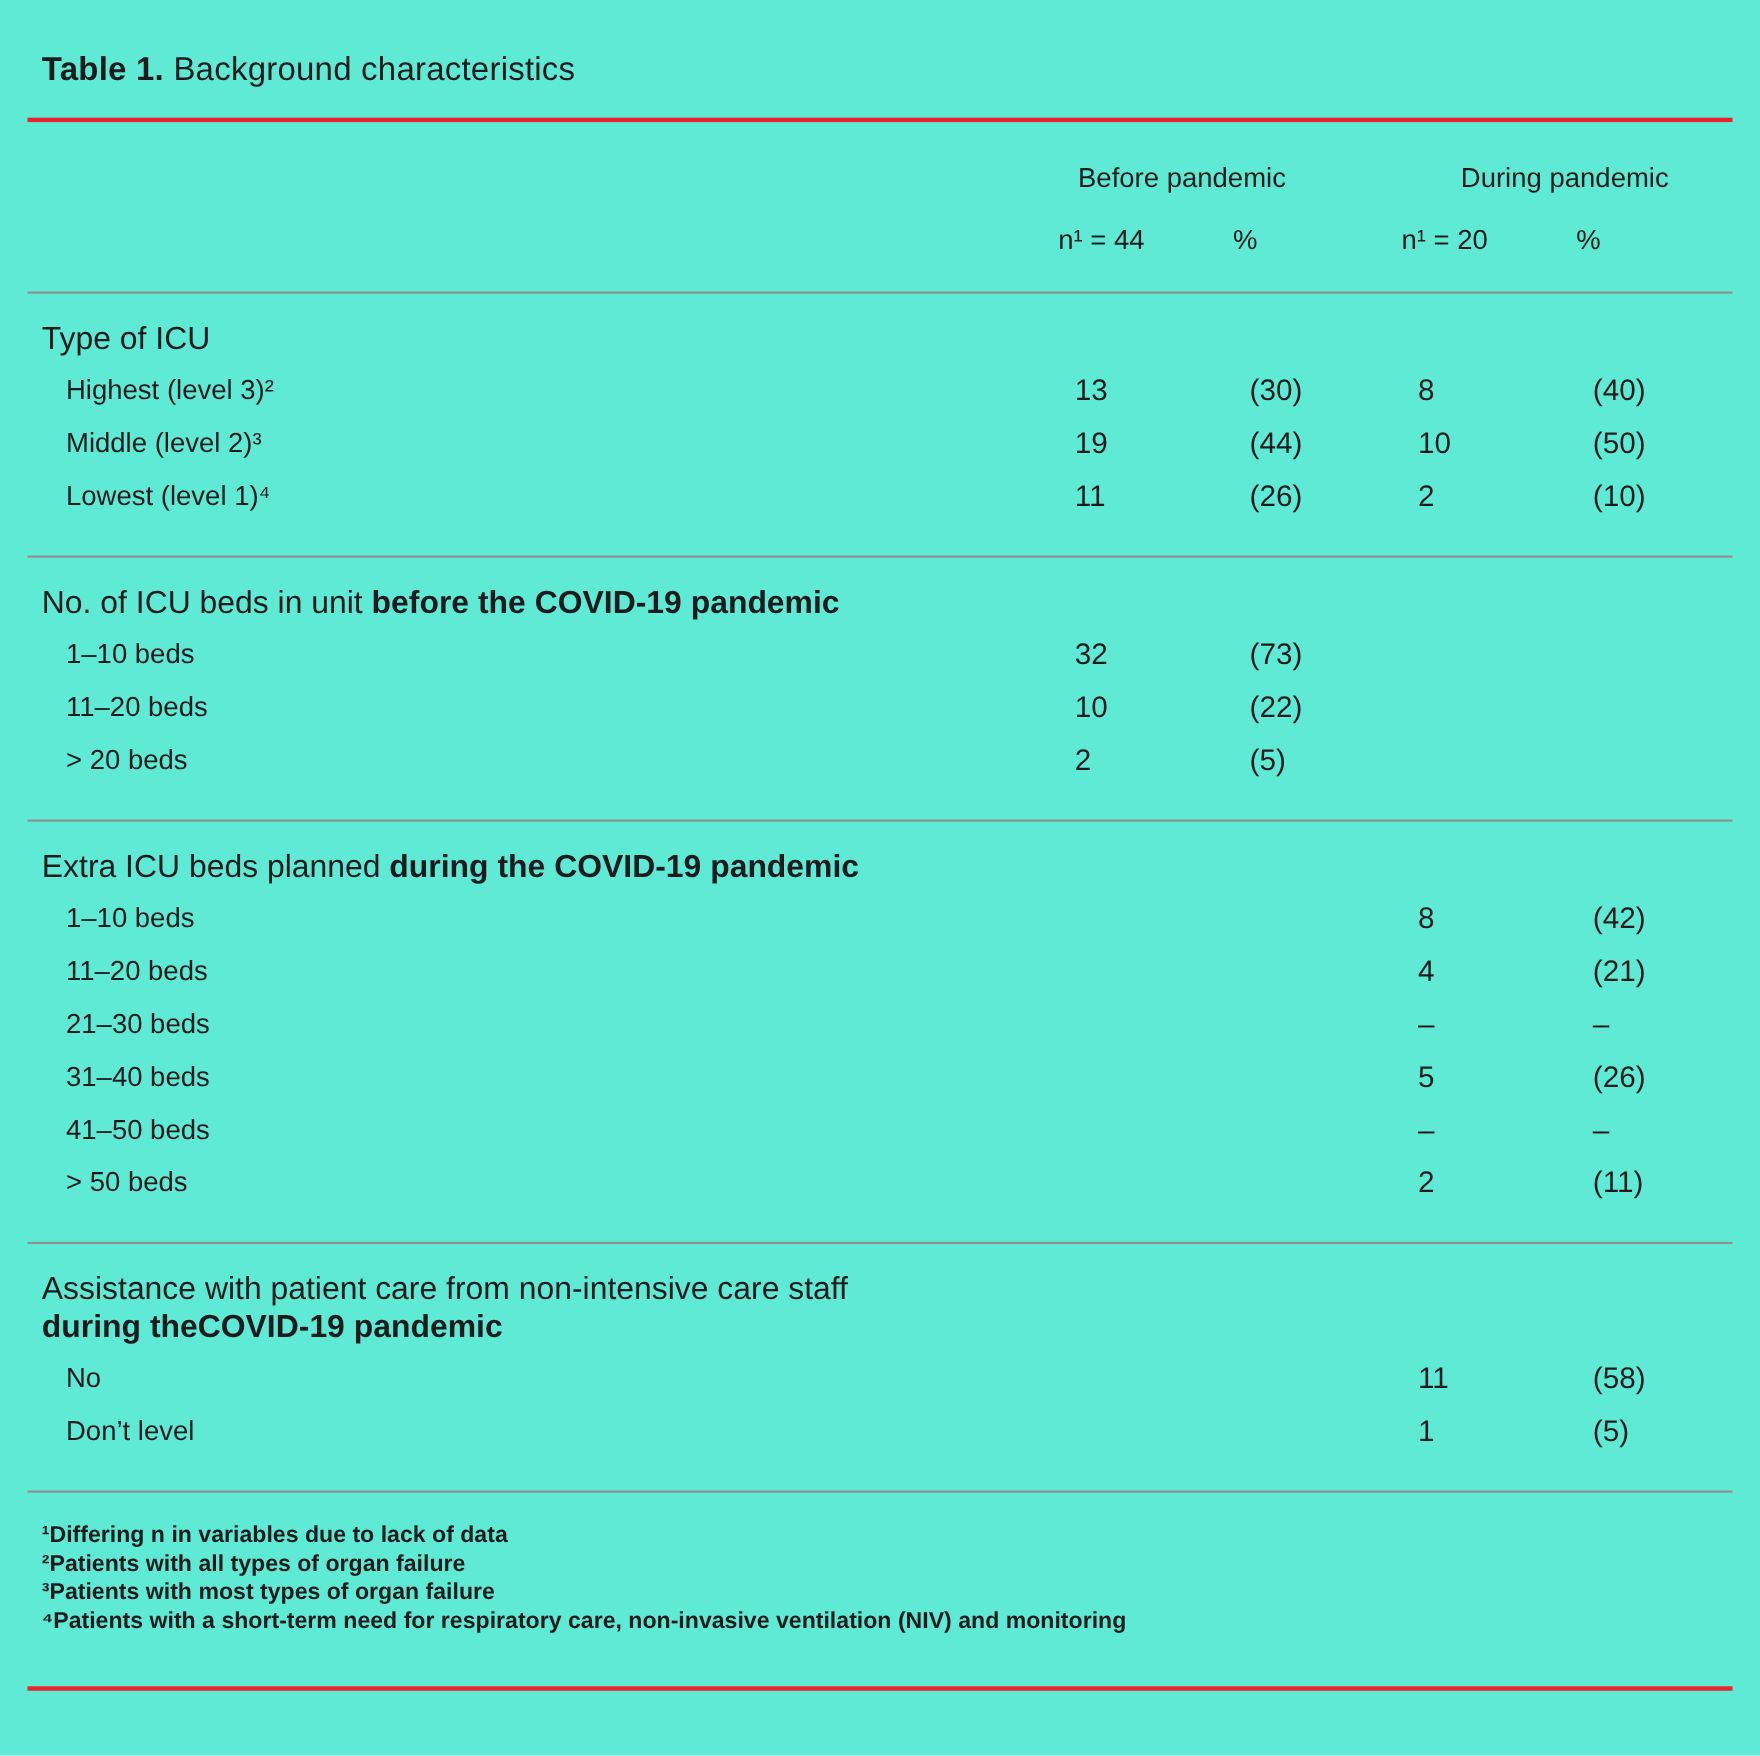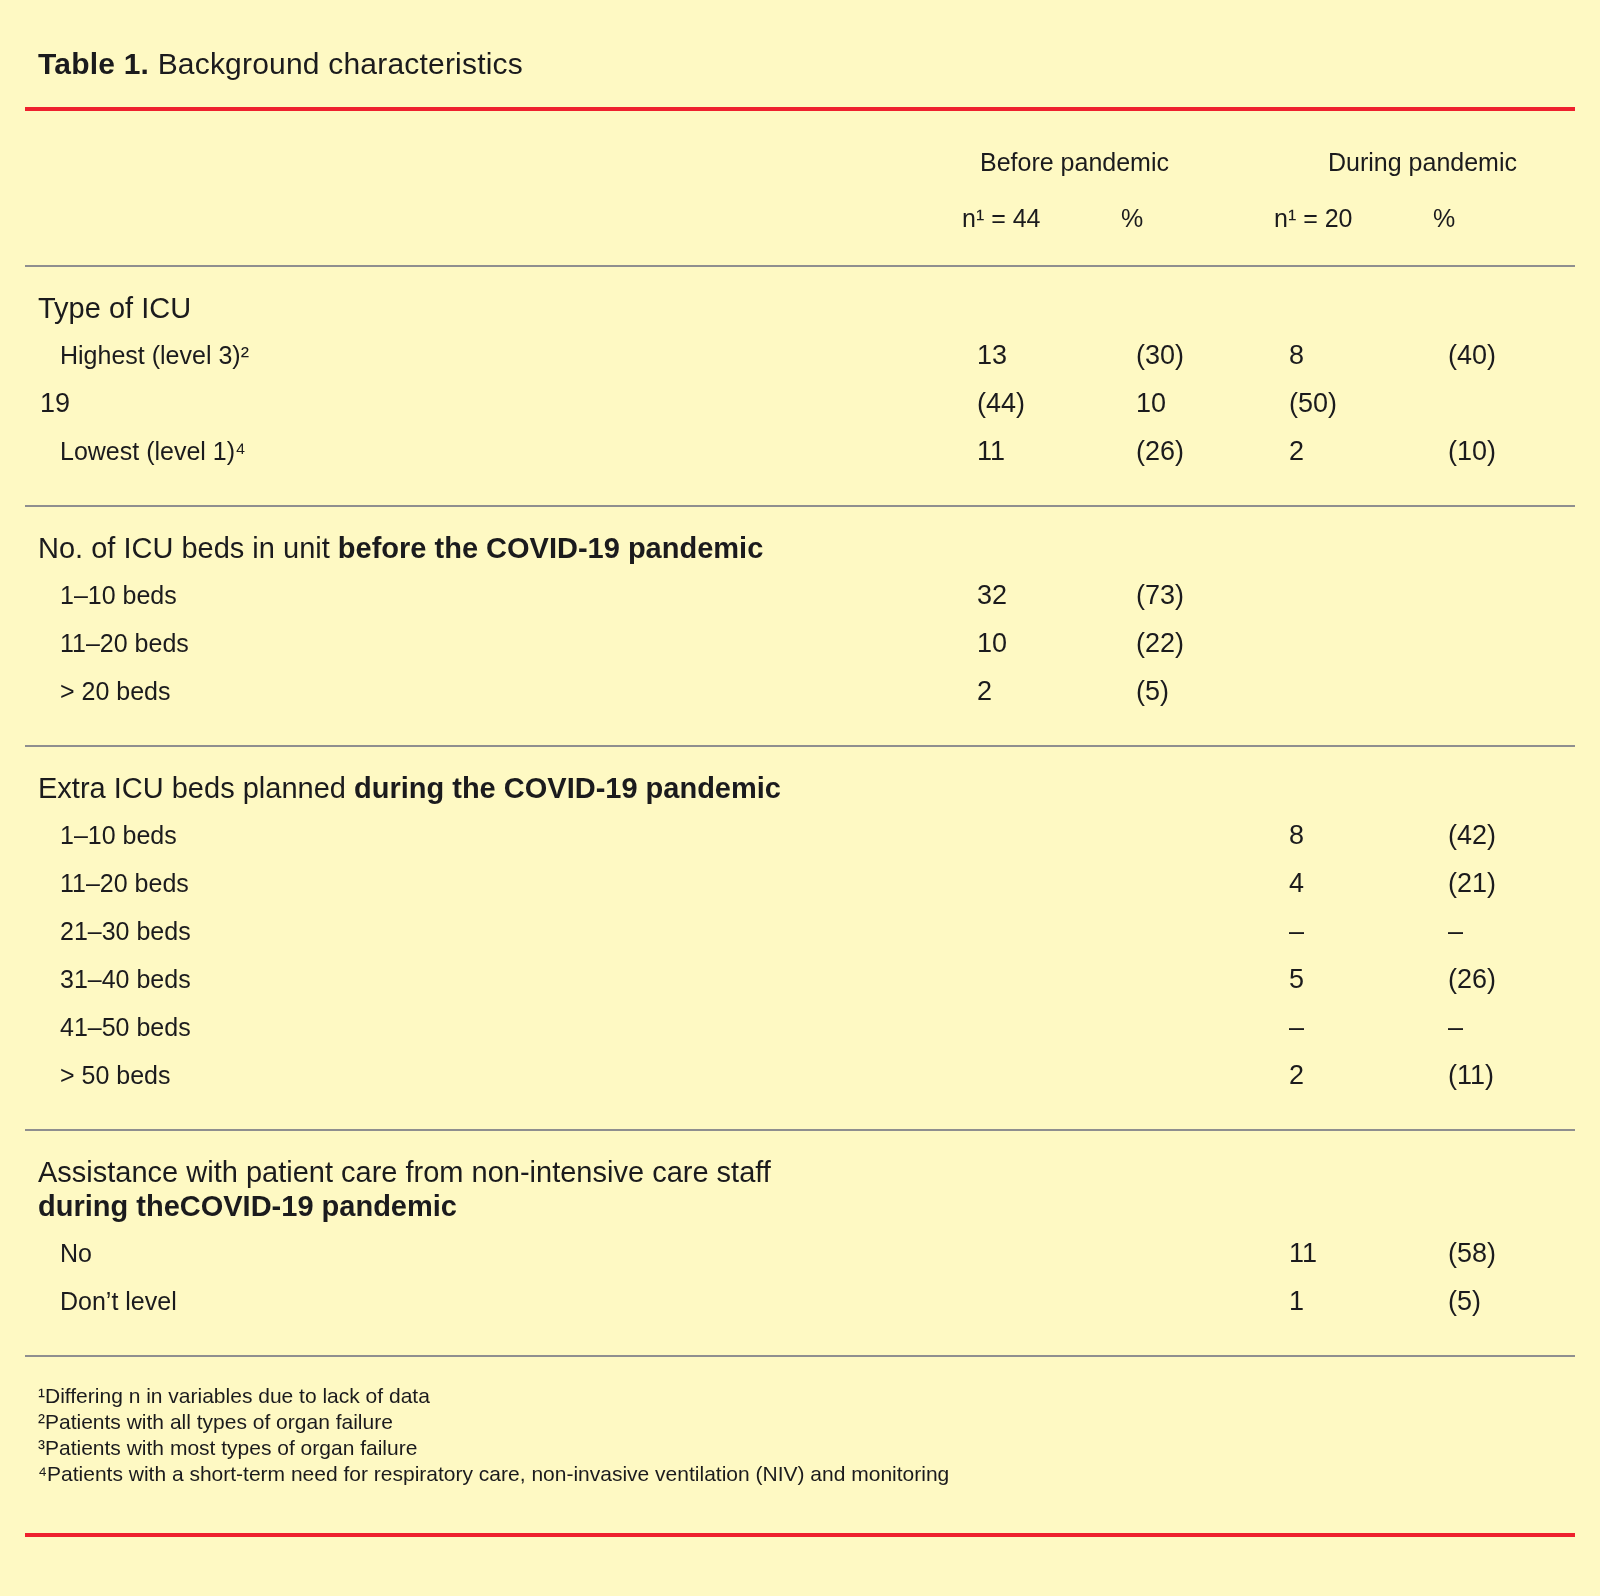--- a/index.html
+++ b/index.html
@@ -1,21 +1,21 @@
 <!DOCTYPE html>
 <html><head>
 <meta charset="utf-8">
 <style>
   html, body { margin:0; padding:0; background:#ffffff; }
   .page {
     position:relative;
     width:1600px; height:1596px;
     box-sizing:border-box;
     padding:46px 25px 0 25px;
-    background:#fef9c3;
+    background:#5eead4;
     font-family:"Liberation Sans", sans-serif;
     color:#1b1b1d;
     overflow:hidden;
   }
   .table-title {
     margin-left:13px;
     font-size:30px;
     line-height:36px;
     font-weight:400;
     letter-spacing:0.2px;
@@ -43,21 +43,21 @@
     padding:10px 0 6px 13px;
     font-weight:400;
   }
   .section-title.stacked .st-plain,
   .section-title.stacked .st-bold { display:block; }
   .srow { height:48px; }
   .row-label { padding-left:35px; font-size:25px; }
   .cell { font-size:27px;margin-left:15px; }
 
   .footnotes { padding:26px 0 36px 13px; }
-  .footnote { font-size:21px; line-height:26px; font-weight:400; }
+  .footnote { font-size:21px; line-height:26px; font-weight:700; }
 </style>
 </head>
 <body>
 
 <div class="page">
 
   <div class="table-title"><span class="t-bold">Table 1.</span><span> Background characteristics</span></div>
 
   <div class="rule-red top"></div>
 
@@ -80,20 +80,21 @@
   <div class="section">
     <div class="section-title"><span class="st-plain">Type of ICU</span><span class="st-bold t-bold"></span></div>
     <div class="grid srow">
       <div class="row-label">Highest (level 3)²</div>
       <div class="cell">13</div>
       <div class="cell">(30)</div>
       <div class="cell">8</div>
       <div class="cell">(40)</div>
     </div>
     <div class="grid srow">
+      <div class="row-label">Middle (level 2)³</div>
       <div class="cell">19</div>
       <div class="cell">(44)</div>
       <div class="cell">10</div>
       <div class="cell">(50)</div>
     </div>
     <div class="grid srow">
       <div class="row-label">Lowest (level 1)⁴</div>
       <div class="cell">11</div>
       <div class="cell">(26)</div>
       <div class="cell">2</div>

